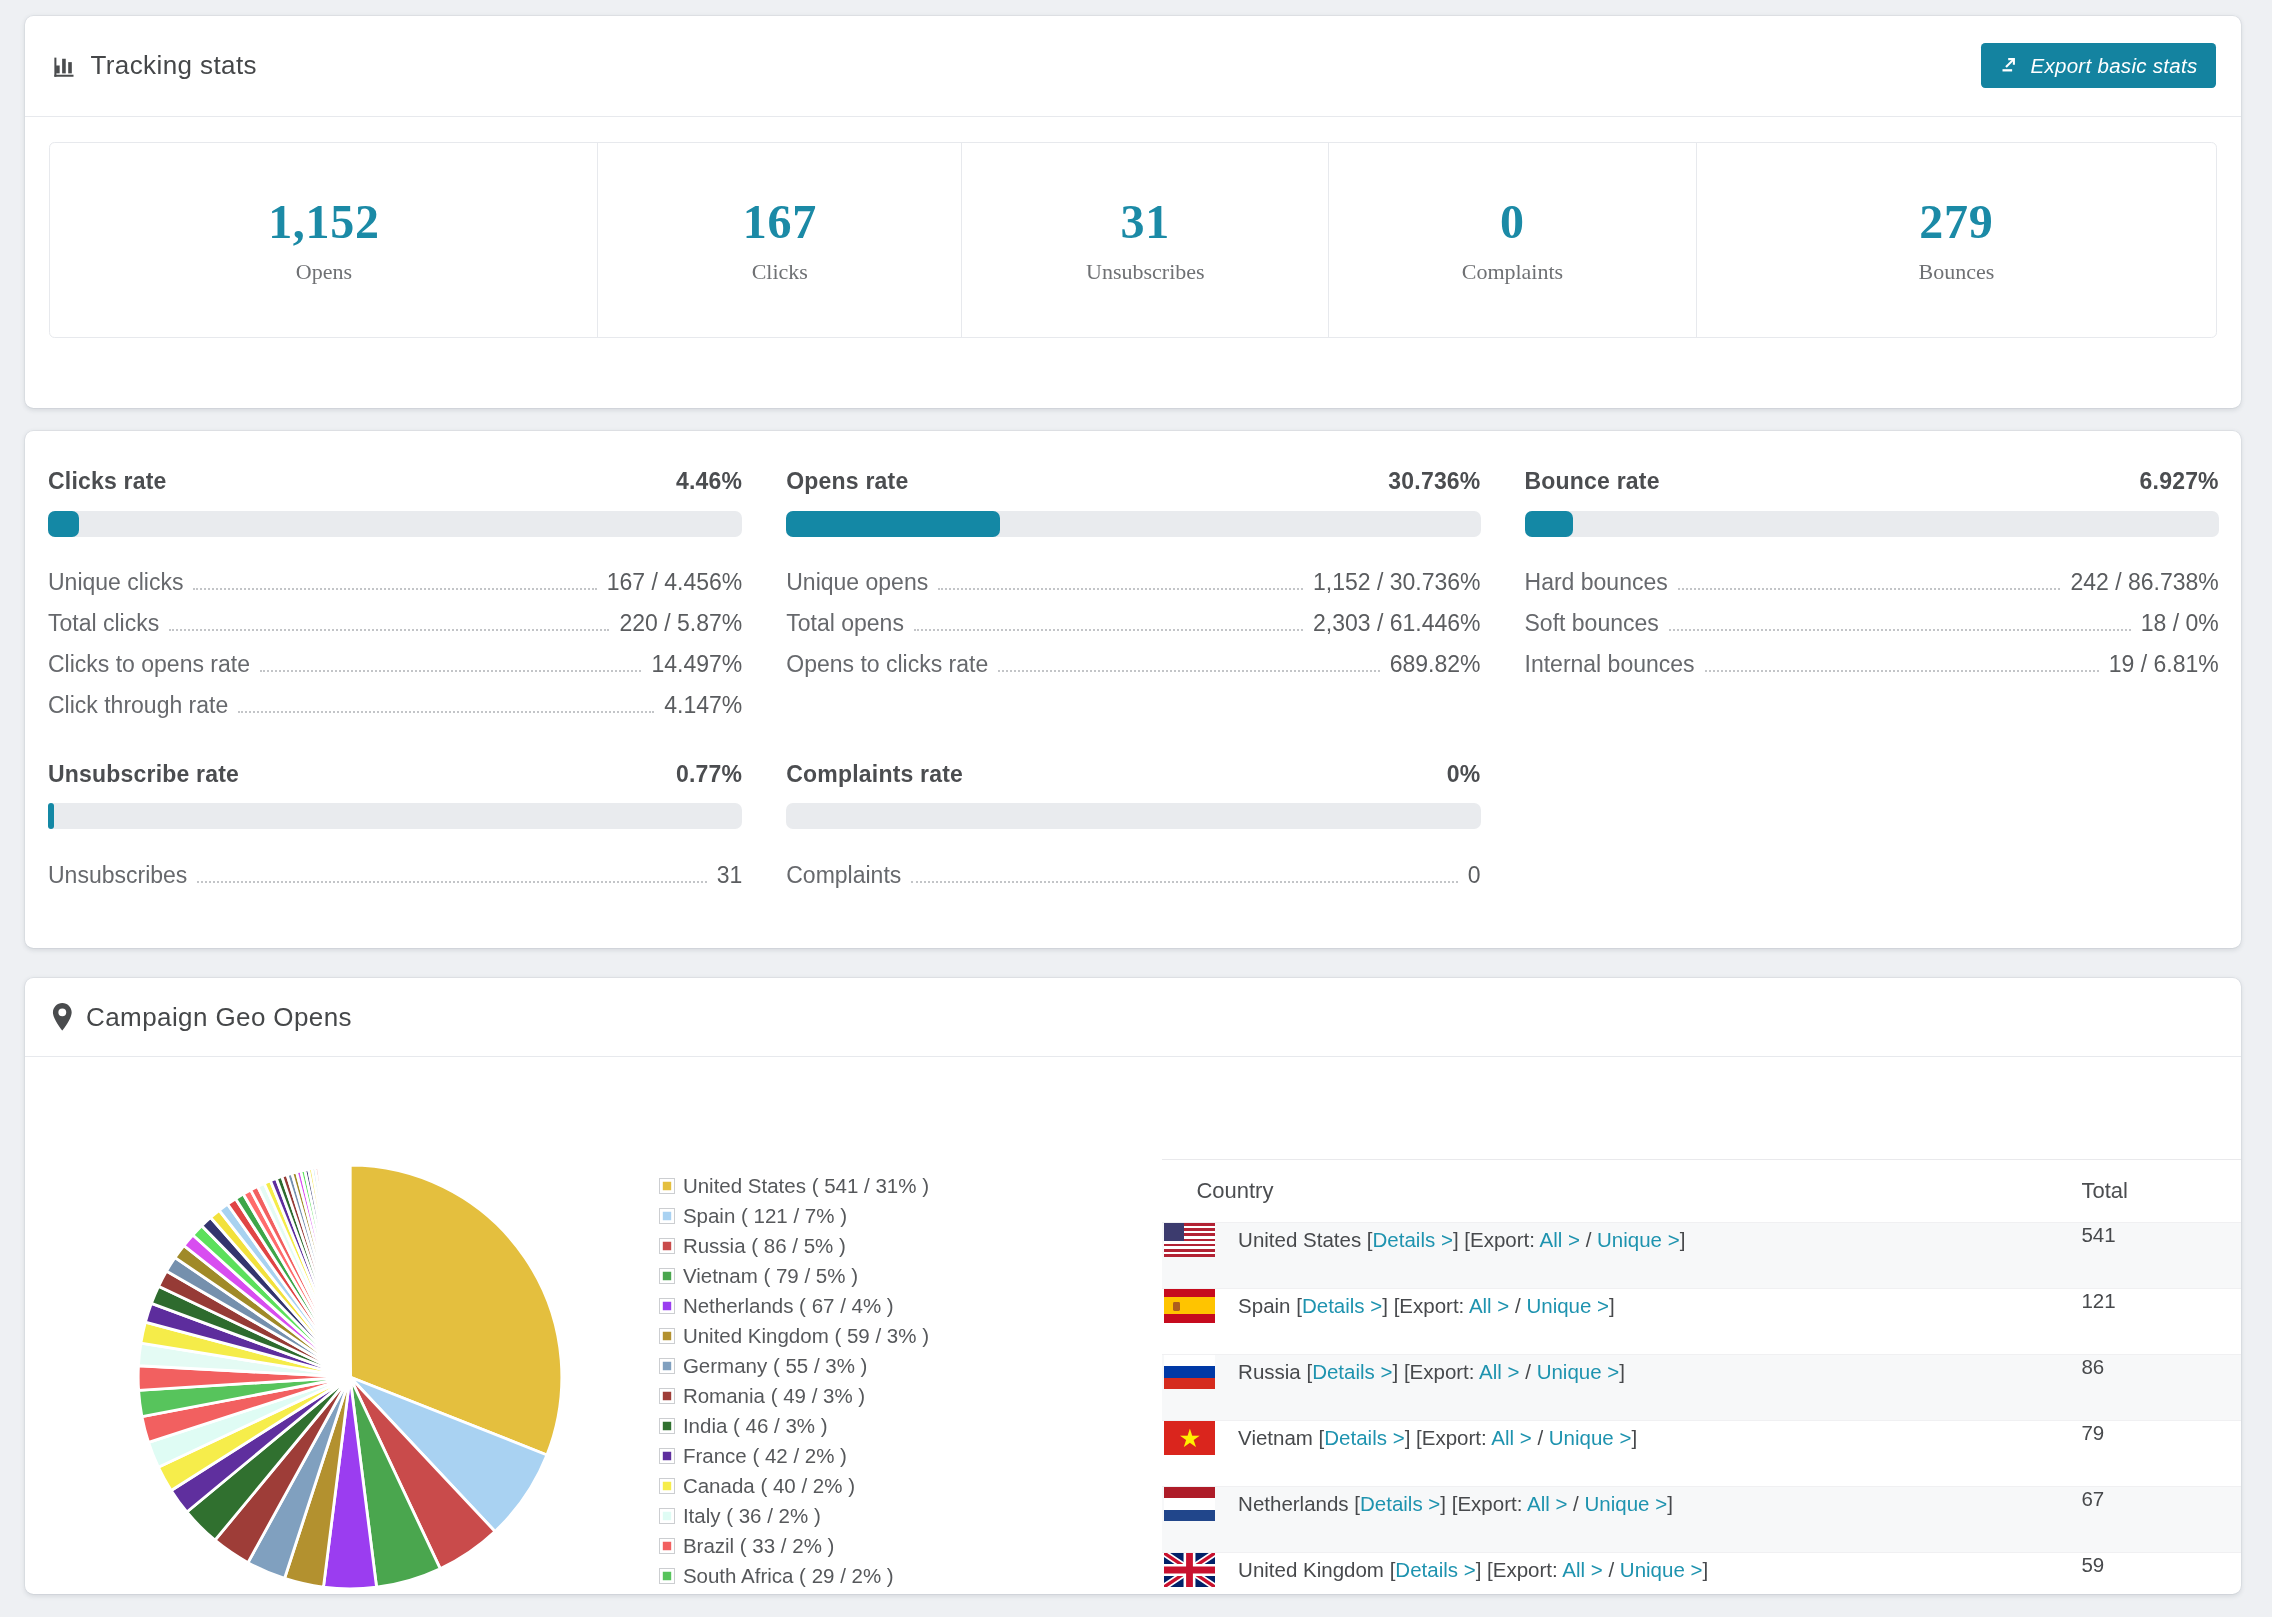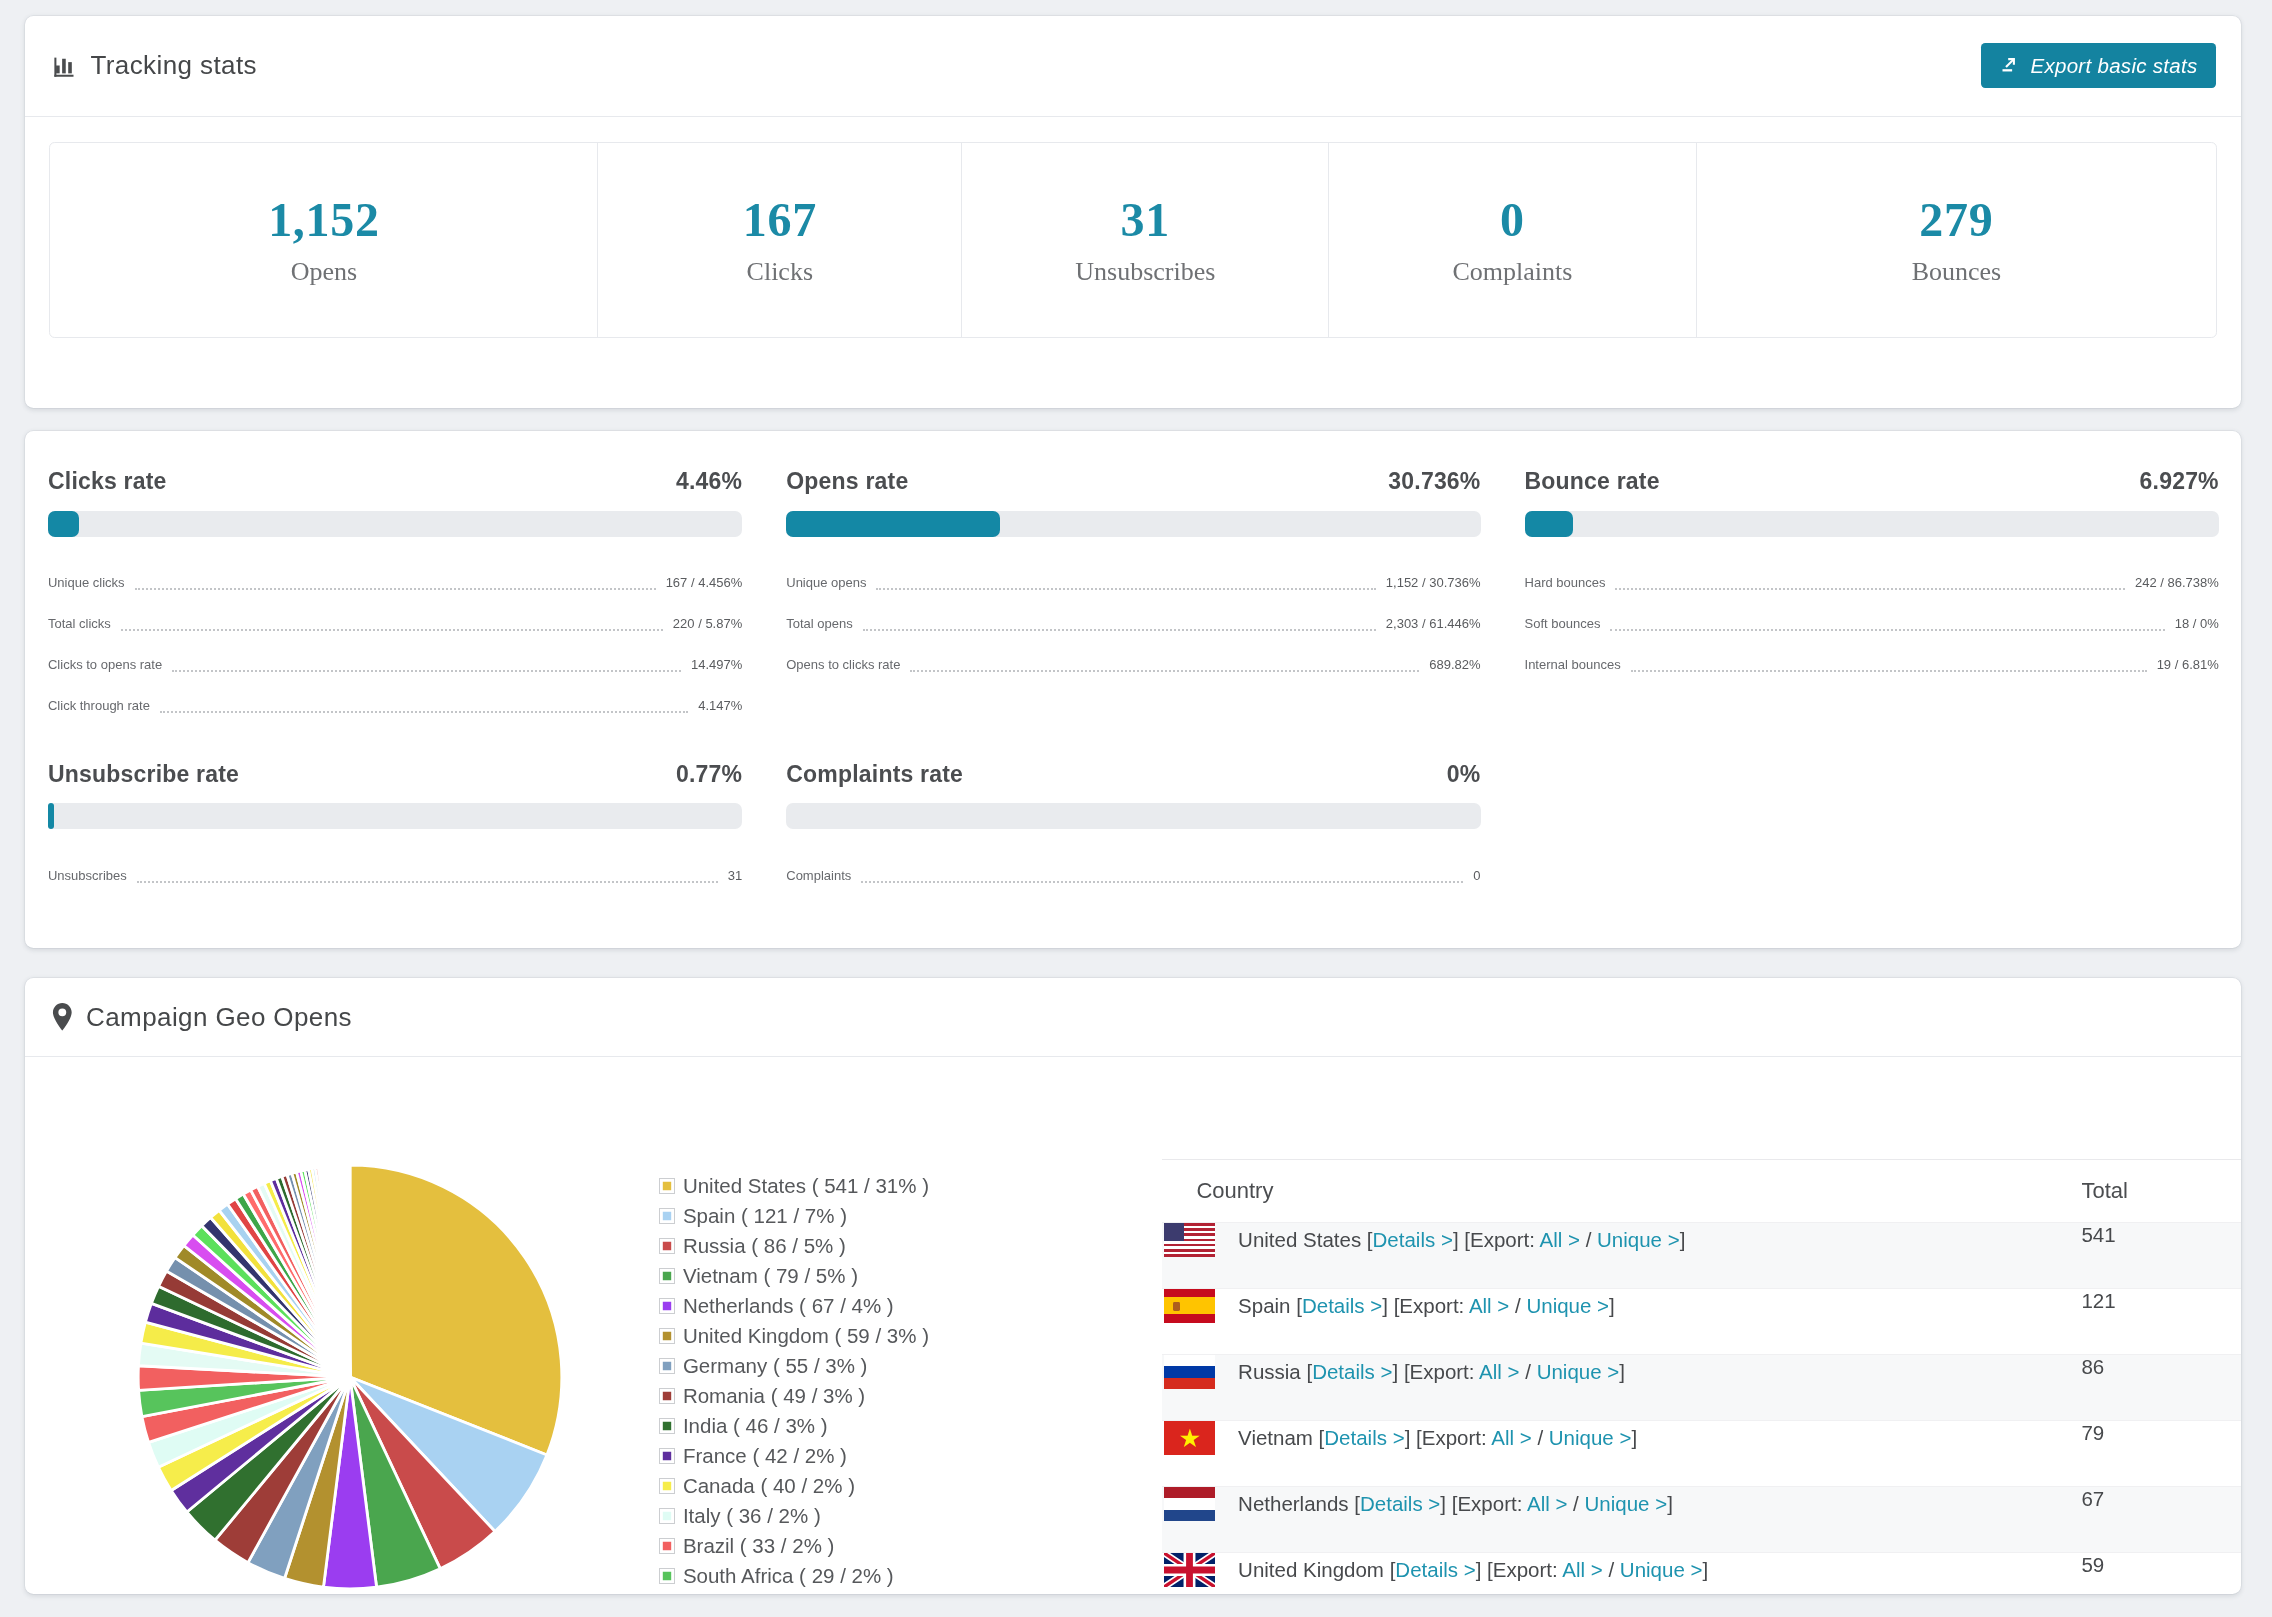--- a/index.html
+++ b/index.html
@@ -60,21 +60,21 @@
     display: flex; flex-direction: column; justify-content: center; align-items: center;
     gap: 10px;
     border-right: 1.4px solid #e7e9ed;
   }
   .stat-cell:nth-child(1) { width: 25.3%; }
   .stat-cell:nth-child(2) { width: 16.8%; }
   .stat-cell:nth-child(3) { width: 16.95%; }
   .stat-cell:nth-child(4) { width: 16.95%; }
   .stat-cell:nth-child(5) { width: 24.0%; border-right: none; }
   .stat-value { font-size: 48px; font-weight: 700; color: #1b8aa6; letter-spacing: 0.7px; }
-  .stat-label { font-size: 26px; color: #6f7174; }
+  .stat-label { font-size: 22px; color: #6f7174; }
 
   
   .rates-grid {
     display: grid;
     grid-template-columns: 1fr 1fr 1fr;
     column-gap: 44px; row-gap: 35px;
     padding: 37px 22.6px 0;
   }
   .rate-head {
     display: flex; justify-content: space-between; align-items: baseline;
@@ -82,21 +82,21 @@
     margin-bottom: 15.5px; letter-spacing: 0.2px;
   }
   .bar {
     height: 26px; background: #e9ebee; border-radius: 7px;
     margin-bottom: 25.4px; position: relative;
   }
   .bar-fill {
     position: absolute; left: 0; top: 0; bottom: 0;
     background: #1488a5; border-radius: 7px;
   }
-  .rate-row { display: flex; align-items: center; height: 41px; font-size: 13px; color: #67696d; }
+  .rate-row { display: flex; align-items: center; height: 41px; font-size: 23px; color: #67696d; }
   .rate-row .lbl { white-space: nowrap; }
   .rate-row .leader { flex: 1; border-bottom: 2.1px dotted #c3c5c8; margin: 0 10px; transform: translateY(7px); }
   .rate-row .val { white-space: nowrap; color: #5a5c5f; }
 
   
   .geo-body { position: relative; height: 536px; }
   #pie-svg { position: absolute; left: 92px; top: 87px; }
 
   .legend { position: absolute; left: 634px; top: 114px; }
   .legend-row { display: flex; align-items: center; height: 30px; gap: 8px; cursor: pointer; }

